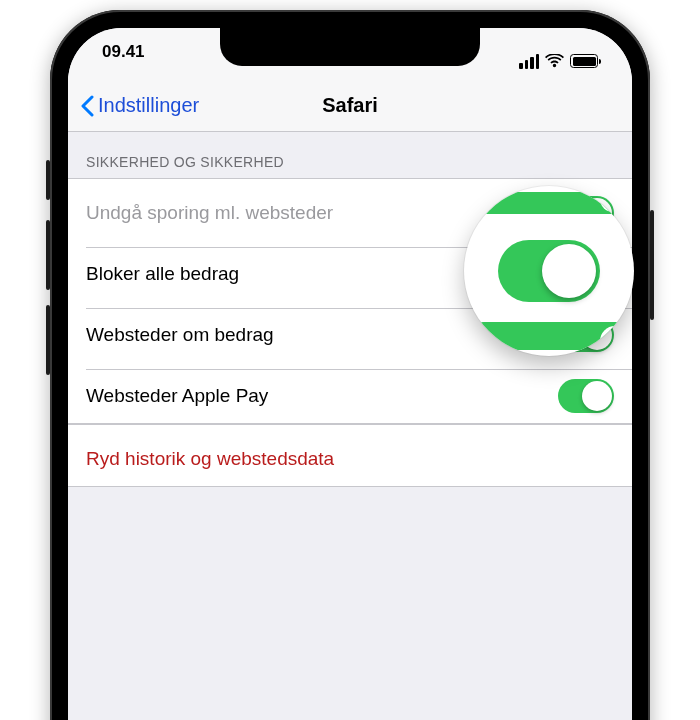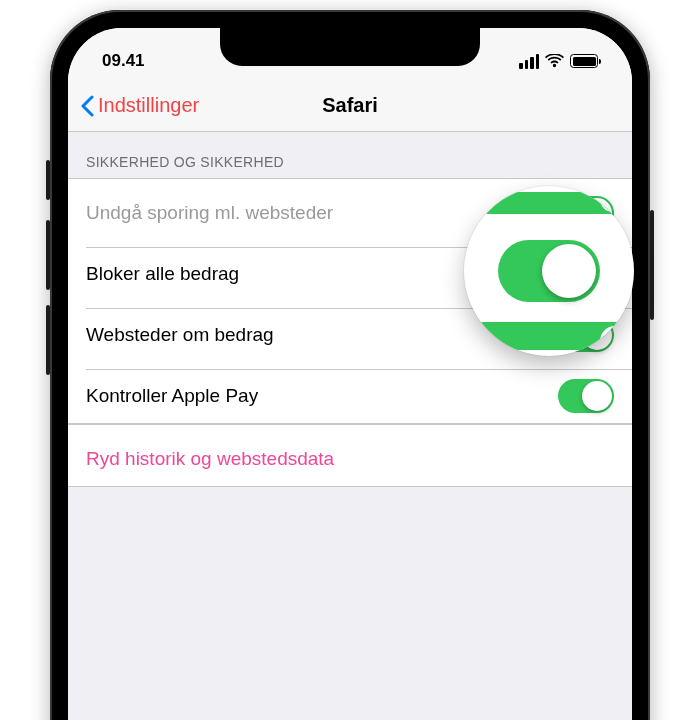--- a/index.html
+++ b/index.html
@@ -54,21 +54,20 @@
     background: #000;
     border-bottom-left-radius: 22px;
     border-bottom-right-radius: 22px;
     z-index: 50;
   }
 
   
   .status-bar {
     height: 52px;
     display: flex;
-    align-items: center;
     justify-content: space-between;
     padding: 14px 34px 0 34px;
     font-size: 17px;
     font-weight: 600;
     background: #f7f7f8;
     position: relative;
     z-index: 40;
   }
   .status-right {
     display: flex;
@@ -104,21 +103,21 @@
     height: 52px;
     background: #f7f7f8;
     border-bottom: 0.5px solid #c7c7cc;
     display: flex;
     align-items: center;
     position: relative;
   }
   .nav-back {
     display: flex;
     align-items: center;
-    color: #ef4444;
+    color: #1d4ed8;
     font-size: 20px;
     padding-left: 12px;
     gap: 4px;
     cursor: pointer;
   }
   .nav-back svg { display:block; }
   .nav-title {
     position: absolute;
     left: 0; right: 0;
     text-align: center;
@@ -154,21 +153,21 @@
     margin-top: 7px;
   }
   .row + .row::before {
     content: "";
     position: absolute;
     left: 18px; right: 0; top: 0;
     height: 0.5px;
     background: #c7c7cc;
   }
   .row.dim { color: #9a9a9e; }
-  .row.link { color: #ec4899; cursor: pointer; }
+  .row.link { color: #b91c1c; cursor: pointer; }
 
   
   .toggle {
     width: 56px; height: 34px;
     border-radius: 17px;
     position: relative;
     background: #e5e5ea;
     flex-shrink: 0;
     cursor: pointer;
   }
@@ -304,21 +303,21 @@
       </div>
 
       <div class="row">
         <span>Websteder om bedrag</span>
         <div class="toggle on">
             <div class="knob"></div>
           </div>
       </div>
 
       <div class="row">
-        <span>Kontroller Apple Pay</span>
+        <span>Websteder Apple Pay</span>
         <div class="toggle on">
             <div class="knob"></div>
           </div>
       </div>
 
     </div>
 
 
     <div class="group">
       <div class="row link">

